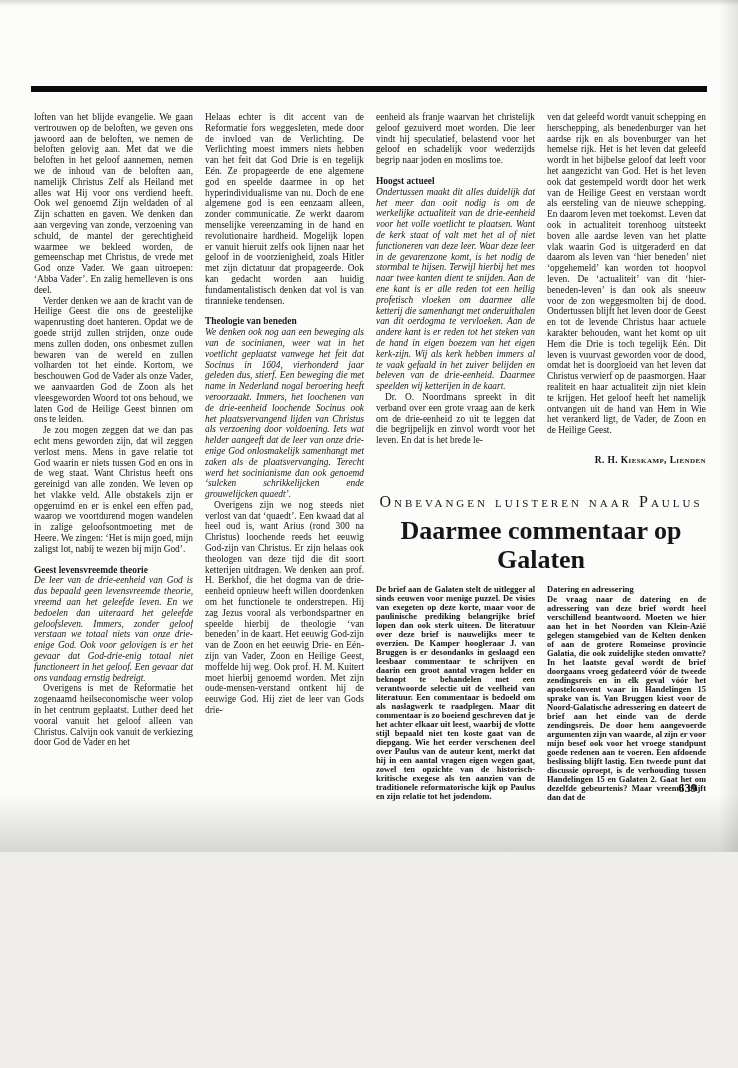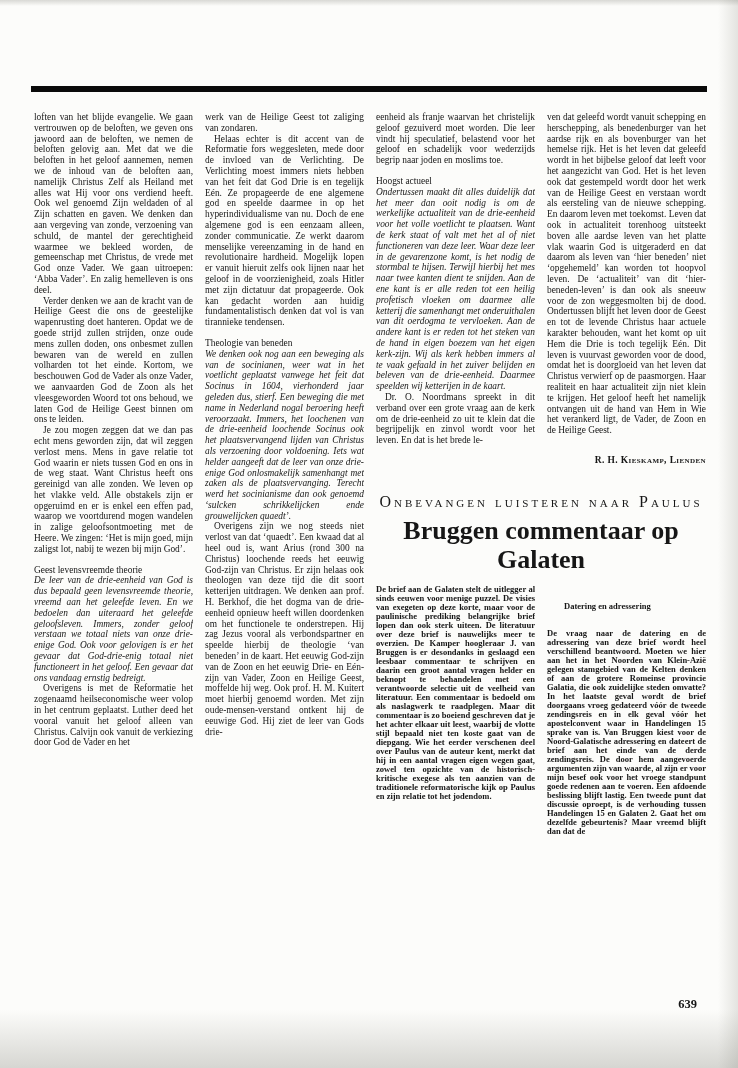--- a/index.html
+++ b/index.html
@@ -3,21 +3,21 @@
 <meta charset="utf-8">
 <style>
   html, body { margin: 0; padding: 0; }
   body {
     width: 738px; height: 1068px;
     background: #efeeea;
     font-family: "Liberation Serif", "DejaVu Serif", serif;
   }
   .page {
     position: relative;
-    width: 738px; height: 1068px;
+    width: 738px; height: 852px;
     background: #fcfcfa;
     color: #161616;
     overflow: hidden;
   }
   
   .scan-top    { position:absolute; left:0; right:0; top:0; height:6px;
                  background: linear-gradient(to bottom, rgba(110,110,100,.25), rgba(110,110,100,0)); }
   .scan-bottom { position:absolute; left:0; right:0; bottom:0; height:58px;
                  background: linear-gradient(to bottom, rgba(115,115,105,0), rgba(115,115,105,.28)); }
   .scan-right  { position:absolute; top:0; bottom:0; right:0; width:20px;
@@ -39,21 +39,21 @@
   .body-text p {
     margin: 0;
     font-size: 9.4px; line-height: 10.8px;
     text-align: justify;
     hyphens: auto;
   }
   .body-text p + p { text-indent: 9px; }
   h3.subhead {
     margin: 10px 0 0 0;
     font-size: 9.4px; line-height: 10.8px;
-    font-weight: normal;
+    font-weight: bold;
   }
   h3.subhead + p { text-indent: 0; font-style: italic; }
 
   .right-block { flex: 0 0 330px; width: 330px; display: flex; flex-direction: column; }
   .right-row { display: flex; gap: 12px; }
 
   .byline {
     margin-top: 19px;
     text-align: right;
     font-variant: small-caps;
@@ -72,21 +72,21 @@
   }
   .article2-title {
     text-align: center;
     font-size: 26px;
     line-height: 29px;
     font-weight: bold;
     margin: 5px 0 11px 0;
   }
   .article2 .body-text p { font-size: 8.5px; line-height: 9px; font-weight: bold; }
   h4.a2-subhead {
-    margin: 17px;
+    margin: 0;
     font-size: 8.5px; line-height: 9.7px;
     font-weight: bold;
   }
   h4.a2-subhead + p { text-indent: 0; }
 
   .page-number {
     position: absolute; right: 41px; bottom: 56px;
     font-weight: bold; font-size: 12.5px;
   }
 </style>
@@ -102,47 +102,46 @@
     <div class="col body-text">
       <p>loften van het blijde evangelie. We gaan vertrouwen op de beloften, we geven ons jawoord aan de beloften, we nemen de beloften gelovig aan. Met dat we die beloften in het geloof aannemen, nemen we de inhoud van de beloften aan, namelijk Christus Zelf als Heiland met alles wat Hij voor ons verdiend heeft. Ook wel genoemd Zijn weldaden of al Zijn schatten en gaven. We denken dan aan vergeving van zonde, verzoening van schuld, de mantel der gerechtigheid waarmee we bekleed worden, de gemeenschap met Christus, de vrede met God onze Vader. We gaan uitroepen: ‘Abba Vader’. En zalig hemelleven is ons deel.</p>
       <p>Verder denken we aan de kracht van de Heilige Geest die ons de geestelijke wapenrusting doet hanteren. Opdat we de goede strijd zullen strijden, onze oude mens zullen doden, ons onbesmet zullen bewaren van de wereld en zullen volharden tot het einde. Kortom, we beschouwen God de Vader als onze Vader, we aanvaarden God de Zoon als het vleesgeworden Woord tot ons behoud, we laten God de Heilige Geest binnen om ons te leiden.</p>
       <p>Je zou mogen zeggen dat we dan pas echt mens geworden zijn, dat wil zeggen verlost mens. Mens in gave relatie tot God waarin er niets tussen God en ons in de weg staat. Want Christus heeft ons gereinigd van alle zonden. We leven op het vlakke veld. Alle obstakels zijn er opgeruimd en er is enkel een effen pad, waarop we voortdurend mogen wandelen in zalige geloofsontmoeting met de Heere. We zingen: ‘Het is mijn goed, mijn zaligst lot, nabij te wezen bij mijn God’.</p>
       <h3 class="subhead">Geest levensvreemde theorie</h3>
       <p>De leer van de drie-eenheid van God is dus bepaald geen levensvreemde theorie, vreemd aan het geleefde leven. En we bedoelen dan uiteraard het geleefde geloofsleven. Immers, zonder geloof verstaan we totaal niets van onze drie-enige God. Ook voor gelovigen is er het gevaar dat God-drie-enig totaal niet functioneert in het geloof. Een gevaar dat ons vandaag ernstig bedreigt.</p>
       <p>Overigens is met de Reformatie het zogenaamd heilseconomische weer volop in het centrum geplaatst. Luther deed het vooral vanuit het geloof alleen van Christus. Calvijn ook vanuit de verkiezing door God de Vader en het</p>
     </div>
 
     <div class="col body-text">
-      <p>werk van de Heilige Geest tot zaliging van zondaren.</p>
       <p>Helaas echter is dit accent van de Reformatie fors weggesleten, mede door de invloed van de Verlichting. De Verlichting moest immers niets hebben van het feit dat God Drie is en tegelijk Eén. Ze propageerde de ene algemene god en speelde daarmee in op het hyperindividualisme van nu. Doch de ene algemene god is een eenzaam alleen, zonder communicatie. Ze werkt daarom menselijke vereenzaming in de hand en revolutionaire hardheid. Mogelijk lopen er vanuit hieruit zelfs ook lijnen naar het geloof in de voorzienigheid, zoals Hitler met zijn dictatuur dat propageerde. Ook kan gedacht worden aan huidig fundamentalistisch denken dat vol is van tirannieke tendensen.</p>
       <h3 class="subhead">Theologie van beneden</h3>
       <p>We denken ook nog aan een beweging als van de socinianen, weer wat in het voetlicht geplaatst vanwege het feit dat Socinus in 1604, vierhonderd jaar geleden dus, stierf. Een beweging die met name in Nederland nogal beroering heeft veroorzaakt. Immers, het loochenen van de drie-eenheid loochende Socinus ook het plaatsvervangend lijden van Christus als verzoening door voldoening. Iets wat helder aangeeft dat de leer van onze drie-enige God onlosmakelijk samenhangt met zaken als de plaatsvervanging. Terecht werd het socinianisme dan ook genoemd ‘sulcken schrikkelijcken ende grouwelijcken quaedt’.</p>
       <p>Overigens zijn we nog steeds niet verlost van dat ‘quaedt’. Een kwaad dat al heel oud is, want Arius (rond 300 na Christus) loochende reeds het eeuwig God-zijn van Christus. Er zijn helaas ook theologen van deze tijd die dit soort ketterijen uitdragen. We denken aan prof. H. Berkhof, die het dogma van de drie-eenheid opnieuw heeft willen doordenken om het functionele te onderstrepen. Hij zag Jezus vooral als verbondspartner en speelde hierbij de theologie ‘van beneden’ in de kaart. Het eeuwig God-zijn van de Zoon en het eeuwig Drie- en Eén-zijn van Vader, Zoon en Heilige Geest, moffelde hij weg. Ook prof. H. M. Kuitert moet hierbij genoemd worden. Met zijn oude-mensen-verstand ontkent hij de eeuwige God. Hij ziet de leer van Gods drie-</p>
     </div>
 
     <div class="right-block">
 
       <div class="right-row">
 
         <div class="col body-text">
           <p>eenheid als franje waarvan het christelijk geloof gezuiverd moet worden. Die leer vindt hij speculatief, belastend voor het geloof en schadelijk voor wederzijds begrip naar joden en moslims toe.</p>
           <h3 class="subhead">Hoogst actueel</h3>
           <p>Ondertussen maakt dit alles duidelijk dat het meer dan ooit nodig is om de werkelijke actualiteit van de drie-eenheid voor het volle voetlicht te plaatsen. Want de kerk staat of valt met het al of niet functioneren van deze leer. Waar deze leer in de gevarenzone komt, is het nodig de stormbal te hijsen. Terwijl hierbij het mes naar twee kanten dient te snijden. Aan de ene kant is er alle reden tot een heilig profetisch vloeken om daarmee alle ketterij die samenhangt met onderuithalen van dit oerdogma te vervloeken. Aan de andere kant is er reden tot het steken van de hand in eigen boezem van het eigen kerk-zijn. Wij als kerk hebben immers al te vaak gefaald in het zuiver belijden en beleven van de drie-eenheid. Daarmee speelden wij ketterijen in de kaart.</p>
-          <p>Dr. O. Noordmans spreekt in dit verband over een grote vraag aan de kerk om de drie-eenheid zo uit te klein dat die begrijpelijk en zinvol wordt voor het leven. En dat is het brede le-</p>
+          <p>Dr. O. Noordmans spreekt in dit verband over een grote vraag aan de kerk om de drie-eenheid zo uit te leggen dat die begrijpelijk en zinvol wordt voor het leven. En dat is het brede le-</p>
         </div>
 
         <div class="col body-text">
           <p>ven dat geleefd wordt vanuit schepping en herschepping, als benedenburger van het aardse rijk en als bovenburger van het hemelse rijk. Het is het leven dat geleefd wordt in het bijbelse geloof dat leeft voor het aangezicht van God. Het is het leven ook dat gestempeld wordt door het werk van de Heilige Geest en verstaan wordt als eersteling van de nieuwe schepping. En daarom leven met toekomst. Leven dat ook in actualiteit torenhoog uitsteekt boven alle aardse leven van het platte vlak waarin God is uitgeraderd en dat daarom als leven van ‘hier beneden’ niet ‘opgehemeld’ kan worden tot hoopvol leven. De ‘actualiteit’ van dit ‘hier-beneden-leven’ is dan ook als sneeuw voor de zon weggesmolten bij de dood. Ondertussen blijft het leven door de Geest en tot de levende Christus haar actuele karakter behouden, want het komt op uit Hem die Drie is toch tegelijk Eén. Dit leven is vuurvast geworden voor de dood, omdat het is doorgloeid van het leven dat Christus verwierf op de paasmorgen. Haar realiteit en haar actualiteit zijn niet klein te krijgen. Het geloof heeft het namelijk ontvangen uit de hand van Hem in Wie het verankerd ligt, de Vader, de Zoon en de Heilige Geest.</p>
           <div class="byline">R. H. Kieskamp, Lienden</div>
         </div>
       </div>
 
       <div class="article2">
         <p class="kicker">Onbevangen luisteren naar Paulus</p>
-        <h2 class="article2-title">Bruggen commentaar op Galaten</h2>
+        <h2 class="article2-title">Daarmee commentaar op Galaten</h2>
         <div class="right-row">
           <div class="col body-text">
             <p>De brief aan de Galaten stelt de uitlegger al sinds eeuwen voor menige puzzel. De visies van exegeten op deze korte, maar voor de paulinische prediking belangrijke brief lopen dan ook sterk uiteen. De literatuur over deze brief is nauwelijks meer te overzien. De Kamper hoogleraar J. van Bruggen is er desondanks in geslaagd een leesbaar commentaar te schrijven en daarin een groot aantal vragen helder en beknopt te behandelen met een verantwoorde selectie uit de veelheid van literatuur. Een commentaar is bedoeld om als naslagwerk te raadplegen. Maar dit commentaar is zo boeiend geschreven dat je het achter elkaar uit leest, waarbij de vlotte stijl bepaald niet ten koste gaat van de diepgang. Wie het eerder verschenen deel over Paulus van de auteur kent, merkt dat hij in een aantal vragen eigen wegen gaat, zowel ten opzichte van de historisch-kritische exegese als ten aanzien van de traditionele reformatorische kijk op Paulus en zijn relatie tot het jodendom.</p>
           </div>
           <div class="col body-text">
             <h4 class="a2-subhead">Datering en adressering</h4>
             <p>De vraag naar de datering en de adressering van deze brief wordt heel verschillend beantwoord. Moeten we hier aan het in het Noorden van Klein-Azië gelegen stamgebied van de Kelten denken of aan de grotere Romeinse provincie Galatia, die ook zuidelijke steden omvatte? In het laatste geval wordt de brief doorgaans vroeg gedateerd vóór de tweede zendingsreis en in elk geval vóór het apostelconvent waar in Handelingen 15 sprake van is. Van Bruggen kiest voor de Noord-Galatische adressering en dateert de brief aan het einde van de derde zendingsreis. De door hem aangevoerde argumenten zijn van waarde, al zijn er voor mijn besef ook voor het vroege standpunt goede redenen aan te voeren. Een afdoende beslissing blijft lastig. Een tweede punt dat discussie oproept, is de verhouding tussen Handelingen 15 en Galaten 2. Gaat het om dezelfde gebeurtenis? Maar vreemd blijft dan dat de</p>
           </div>
         </div>
       </div>

